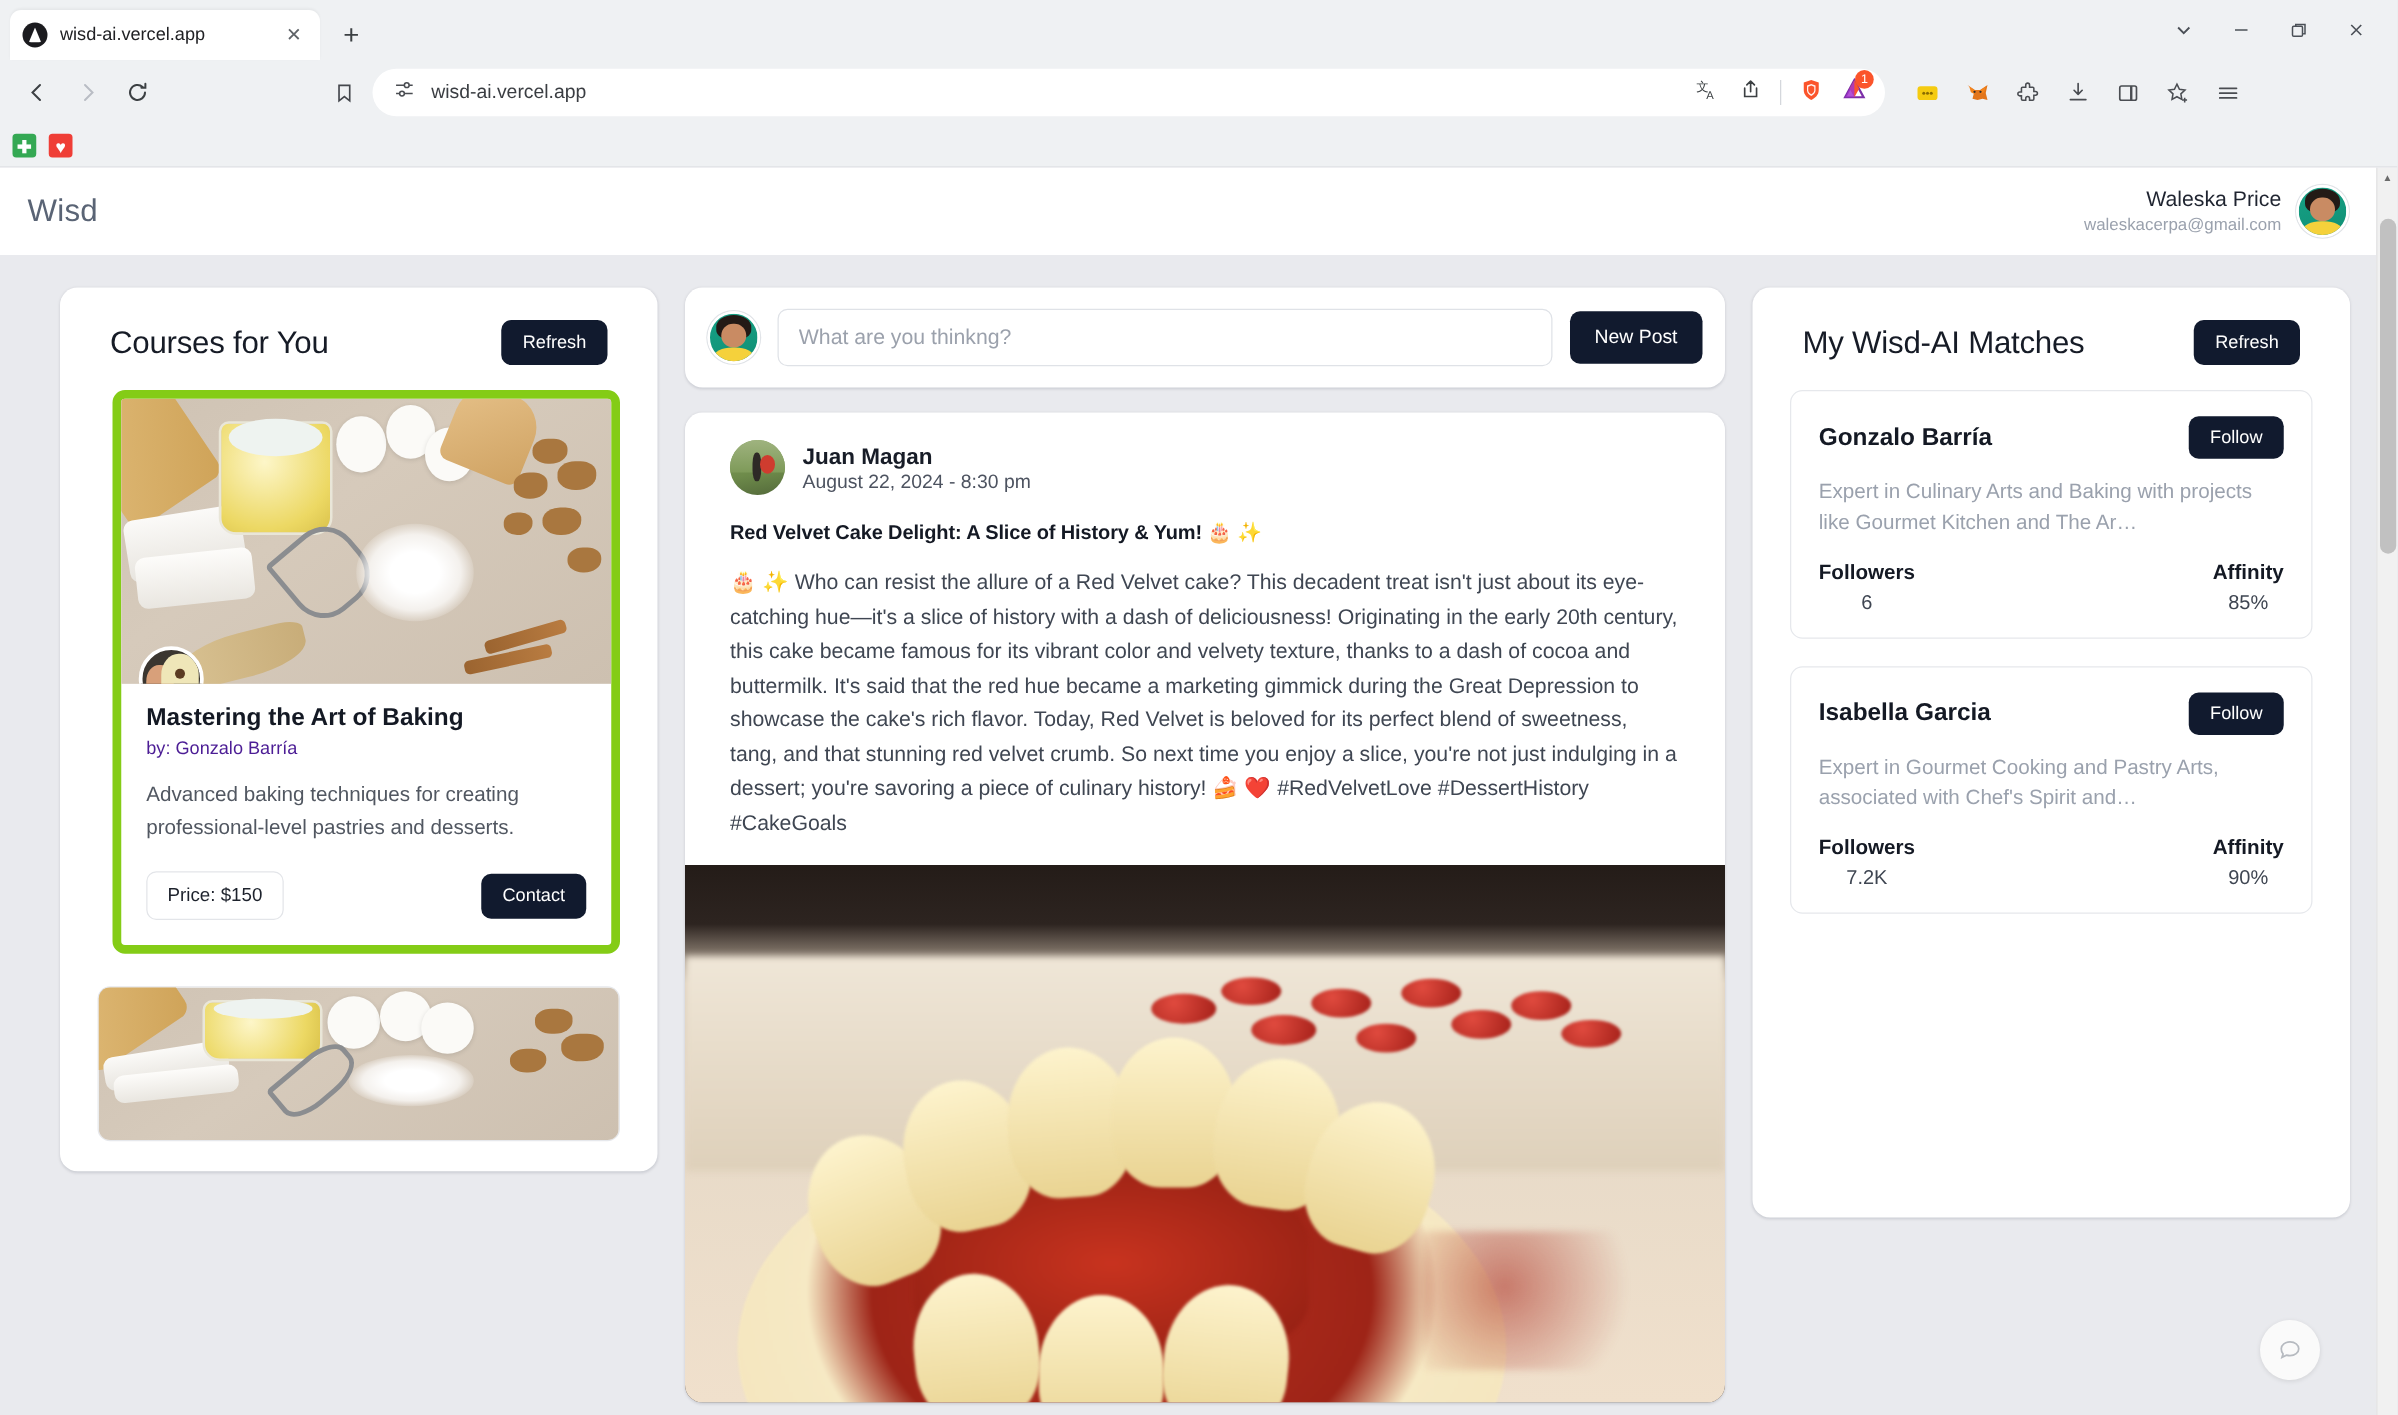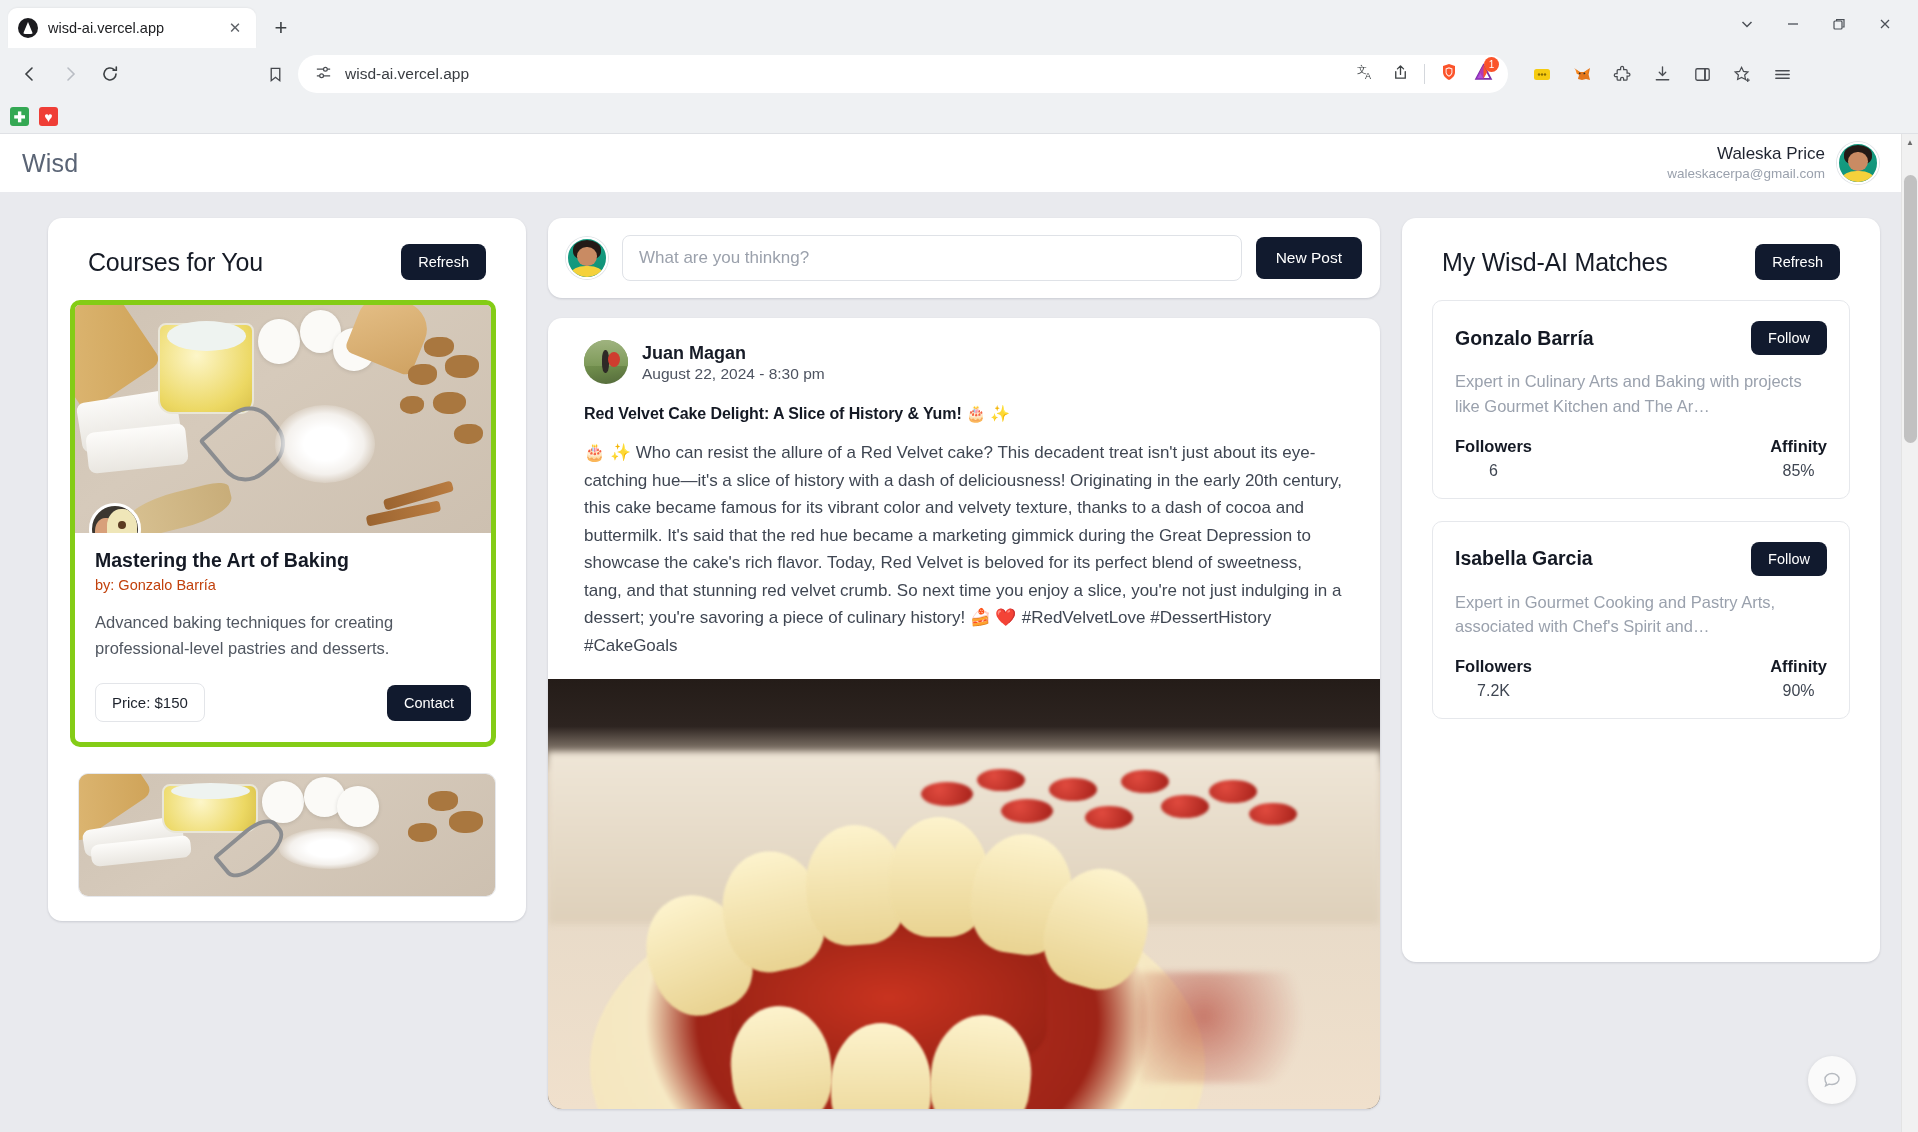--- a/index.html
+++ b/index.html
@@ -46,21 +46,21 @@
   .tool-icons > div { width: 32px; height: 32px; display: flex; align-items: center; justify-content: center; }
 
   .bookmarkbar { height: 34px; background: #eff1f3; display: flex; align-items: center; padding: 0 10px; gap: 10px; border-bottom: 1px solid #dfe1e5; }
   .bm-ico { width: 19px; height: 19px; border-radius: 3px; display: flex; align-items: center; justify-content: center; color: #fff; font-size: 14px; font-weight: bold; }
 
   
   .viewport { flex: 1; display: flex; background: #e9eaee; position: relative; overflow: hidden; }
   .page { flex: 1; display: flex; flex-direction: column; overflow: hidden; }
 
   .appheader {
-    height: 58px; background: #ffffff; display: flex; align-items: center;
+    height: 70px; background: #ffffff; display: flex; align-items: center;
     justify-content: space-between; padding: 0 22px 0 22px; flex: none;
   }
   .brand { font-size: 25px; color: #5a6475; letter-spacing: .2px; }
   .userbox { display: flex; align-items: center; gap: 12px; }
   .usertext { text-align: right; line-height: 1.28; }
   .username { font-size: 17px; color: #1f2430; }
   .useremail { font-size: 13.5px; color: #9aa1ad; }
   .avatar {
     border-radius: 50%; background: linear-gradient(160deg,#16a085 0%,#13987d 55%,#0f8e74 100%);
     position: relative; overflow: hidden; flex: none; border: 2px solid #fff; box-shadow: 0 0 0 1px #e1e4e8;
@@ -75,25 +75,25 @@
 
   
   .col-left { width: 478px; flex: none; }
   .courses-card { padding: 26px 22px 24px 22px; max-height: 756px; overflow: hidden; }
   .card-head { display: flex; align-items: center; justify-content: space-between; padding: 0 18px 0 18px; margin-bottom: 20px; }
   .card-title { font-size: 25px; font-weight: 400; color: #161b26; letter-spacing: -.2px; }
   .btn-dark {
     background: #111a2e; color: #fff; border: none; border-radius: 8px;
     padding: 10px 17px; font-size: 14.5px; font-family: inherit; cursor: pointer;
   }
-  .course-item { border: 5px solid #84cc16; border-radius: 10px; overflow: hidden; margin: 0 8px 26px 0; position: relative; }
+  .course-item { border: 7px solid #84cc16; border-radius: 10px; overflow: hidden; margin: 0 8px 26px 20px; position: relative; }
   .course-img { height: 228px; position: relative; background: #d9cfc3; overflow: hidden; }
   .course-body { padding: 16px 20px 20px 20px; }
   .course-name { font-size: 19.5px; font-weight: 700; color: #141924; margin-bottom: 5px; }
-  .course-author { font-size: 14.5px; color: #c2410c; margin-bottom: 16px; }
+  .course-author { font-size: 14.5px; color: #4c1d95; margin-bottom: 16px; }
   .course-desc { font-size: 16.5px; color: #515761; line-height: 1.58; margin-bottom: 22px; }
   .course-foot { display: flex; align-items: center; justify-content: space-between; }
   .price-pill { border: 1px solid #e3e5e9; border-radius: 8px; padding: 10px 16px; font-size: 15px; color: #1d222c; }
   .mini-avatar {
     position: absolute; left: 14px; bottom: -22px; width: 52px; height: 52px; border-radius: 50%;
     border: 3px solid #fff; overflow: hidden; background: #3b3630; z-index: 3;
   }
   .mini-avatar .mface { position: absolute; left: 6%; top: 26%; width: 48%; height: 62%; background: #d8a07a; border-radius: 46%; }
   .mini-avatar .mhat { position: absolute; left: 32%; top: 6%; width: 66%; height: 80%; background: #efe6b8; border-radius: 46% 46% 30% 30%; }
   .mini-avatar .mdot { position: absolute; left: 56%; top: 33%; width: 17%; height: 17%; background: #5b3b22; border-radius: 50%; }

